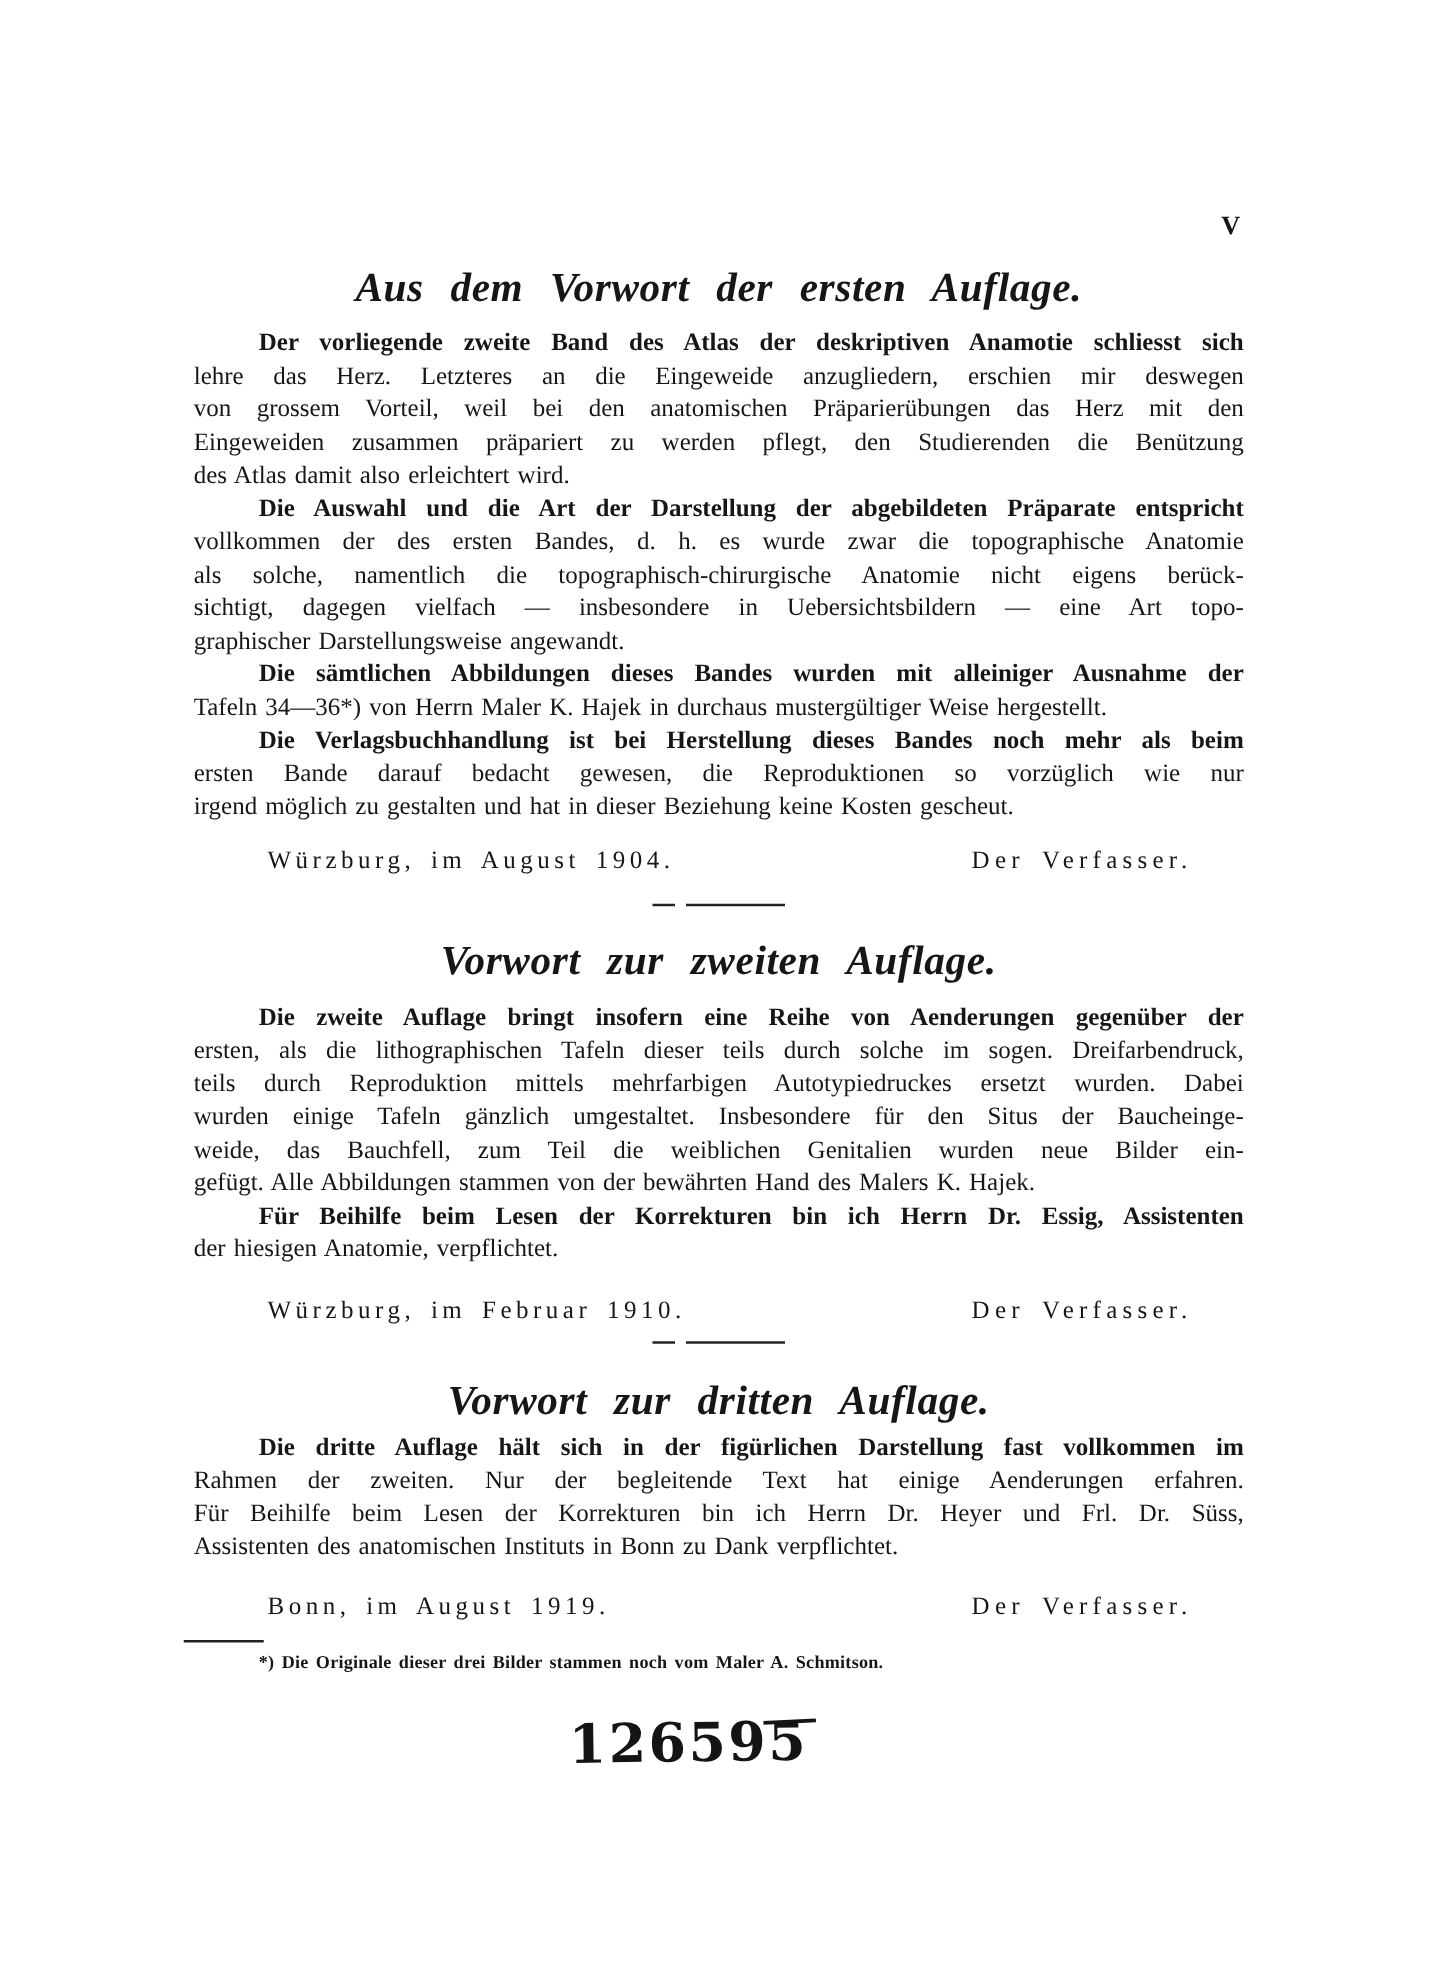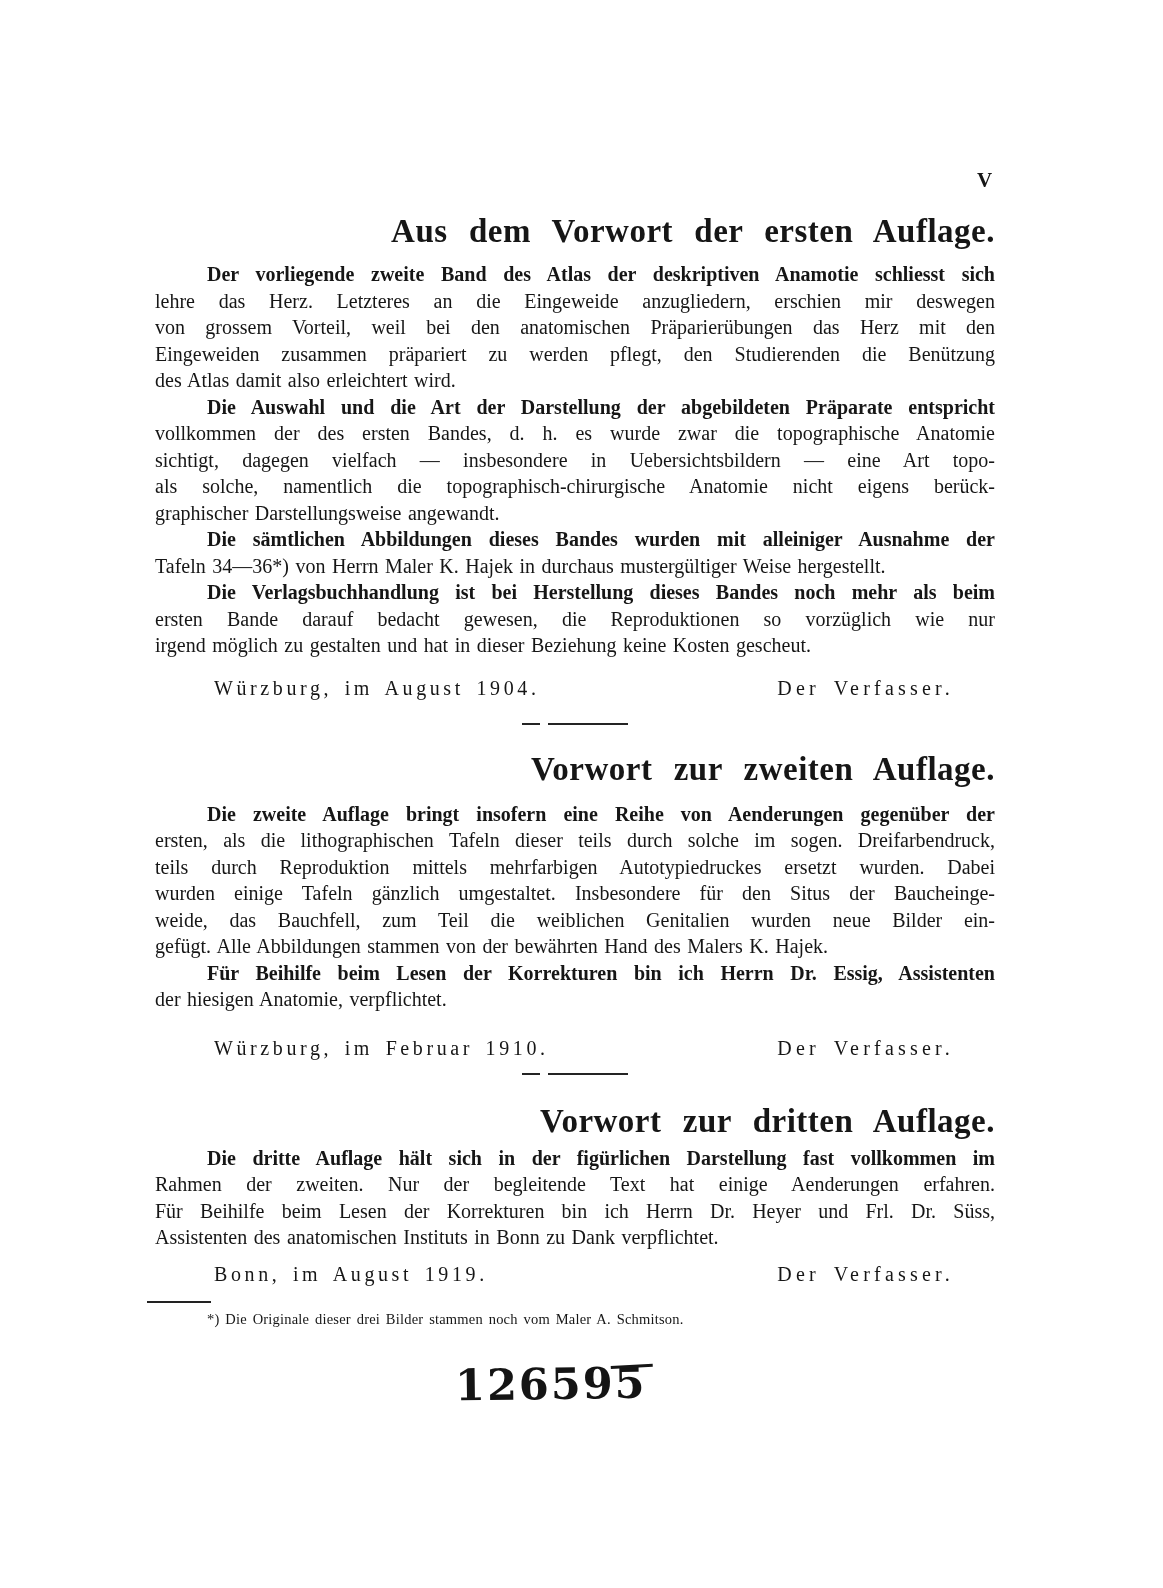--- a/index.html
+++ b/index.html
@@ -20,26 +20,27 @@
     font-weight: bold;
     letter-spacing: 1px;
   }
   .content {
     margin-left: 155px;
     margin-right: 168px; 
     padding-top: 213px;
   }
   .section-title {
     margin: 0;
-    text-align: right;
+    text-align: center;
     font-size: 33px;
     line-height: 36px;
     font-weight: bold;
     word-spacing: 0.38em;
     letter-spacing: 0.5px;
+    font-style: italic;
   }
   .title-first { margin-bottom: 12px; }
   .title-gap   { margin-top: 26px; margin-bottom: 14px; }
   .para { font-size: 20px; line-height: 26.5px; }
   .jline {
     text-align: justify;
     text-align-last: justify;
     word-spacing: 1.5px;
     white-space: normal;
   }
@@ -48,21 +49,21 @@
   .sigrow {
     display: flex;
     justify-content: space-between;
     padding-left: 59px;
     padding-right: 41px;
     font-size: 20px;
     line-height: 26px;
   }
   .sigrow.sig1 { margin-top: 16px; }
   .sigrow.sig2 { margin-top: 22px; }
-  .sigrow.sig3 { margin-top: 10px; }
+  .sigrow.sig3 { margin-top: 21px; }
   .sig-place  { letter-spacing: 3.6px; word-spacing: 4px; }
   .sig-author { letter-spacing: 4.2px; word-spacing: 5px; }
   .divider {
     height: 2px;
     width: 106px;
     margin: 22px auto 0 auto;
     background: linear-gradient(90deg,
       #242424 0%, #242424 17%,
       transparent 17%, transparent 25%,
       #242424 25%, #242424 100%);
@@ -73,21 +74,21 @@
     width: 64px;
     height: 0;
     border-top: 2px solid #222222;
     margin-top: 14px;
     margin-left: -8px;
   }
   .footnote {
     margin-top: 8px;
     margin-left: 52px;
     font-size: 14.5px;
-    font-weight: normal;
+    font-weight: bold;
     letter-spacing: 0.2px;
     word-spacing: 2px;
   }
   .stamp {
     position: relative;
     display: inline-block;
     margin-top: 36px;
     margin-left: 300px;
     font-family: "DejaVu Serif", serif;
     font-size: 43px;
@@ -123,22 +124,22 @@
     <div class="para">
         <div class="jline first">Der vorliegende zweite Band des Atlas der deskriptiven Anamotie schliesst sich</div>
         <div class="jline">lehre das Herz.  Letzteres an die Eingeweide anzugliedern, erschien mir deswegen</div>
         <div class="jline">von grossem Vorteil, weil bei den anatomischen Präparierübungen das Herz mit den</div>
         <div class="jline">Eingeweiden zusammen präpariert zu werden pflegt, den Studierenden die Benützung</div>
         <div class="jline last">des Atlas damit also erleichtert wird.</div>
       </div>
     <div class="para">
         <div class="jline first">Die Auswahl und die Art der Darstellung der abgebildeten Präparate entspricht</div>
         <div class="jline">vollkommen der des ersten Bandes, d. h. es wurde zwar die topographische Anatomie</div>
+        <div class="jline">als solche, namentlich die topographisch-chirurgische Anatomie nicht eigens berück-</div>
         <div class="jline">sichtigt, dagegen vielfach — insbesondere in Uebersichtsbildern — eine Art topo-</div>
-        <div class="jline">als solche, namentlich die topographisch-chirurgische Anatomie nicht eigens berück-</div>
         <div class="jline last">graphischer Darstellungsweise angewandt.</div>
       </div>
     <div class="para">
         <div class="jline first">Die sämtlichen Abbildungen dieses Bandes wurden mit alleiniger Ausnahme der</div>
         <div class="jline last">Tafeln 34—36*) von Herrn Maler K. Hajek in durchaus mustergültiger Weise hergestellt.</div>
       </div>
     <div class="para">
         <div class="jline first">Die Verlagsbuchhandlung ist bei Herstellung dieses Bandes noch mehr als beim</div>
         <div class="jline">ersten Bande darauf bedacht gewesen, die Reproduktionen so vorzüglich wie nur</div>
         <div class="jline last">irgend möglich zu gestalten und hat in dieser Beziehung keine Kosten gescheut.</div>

